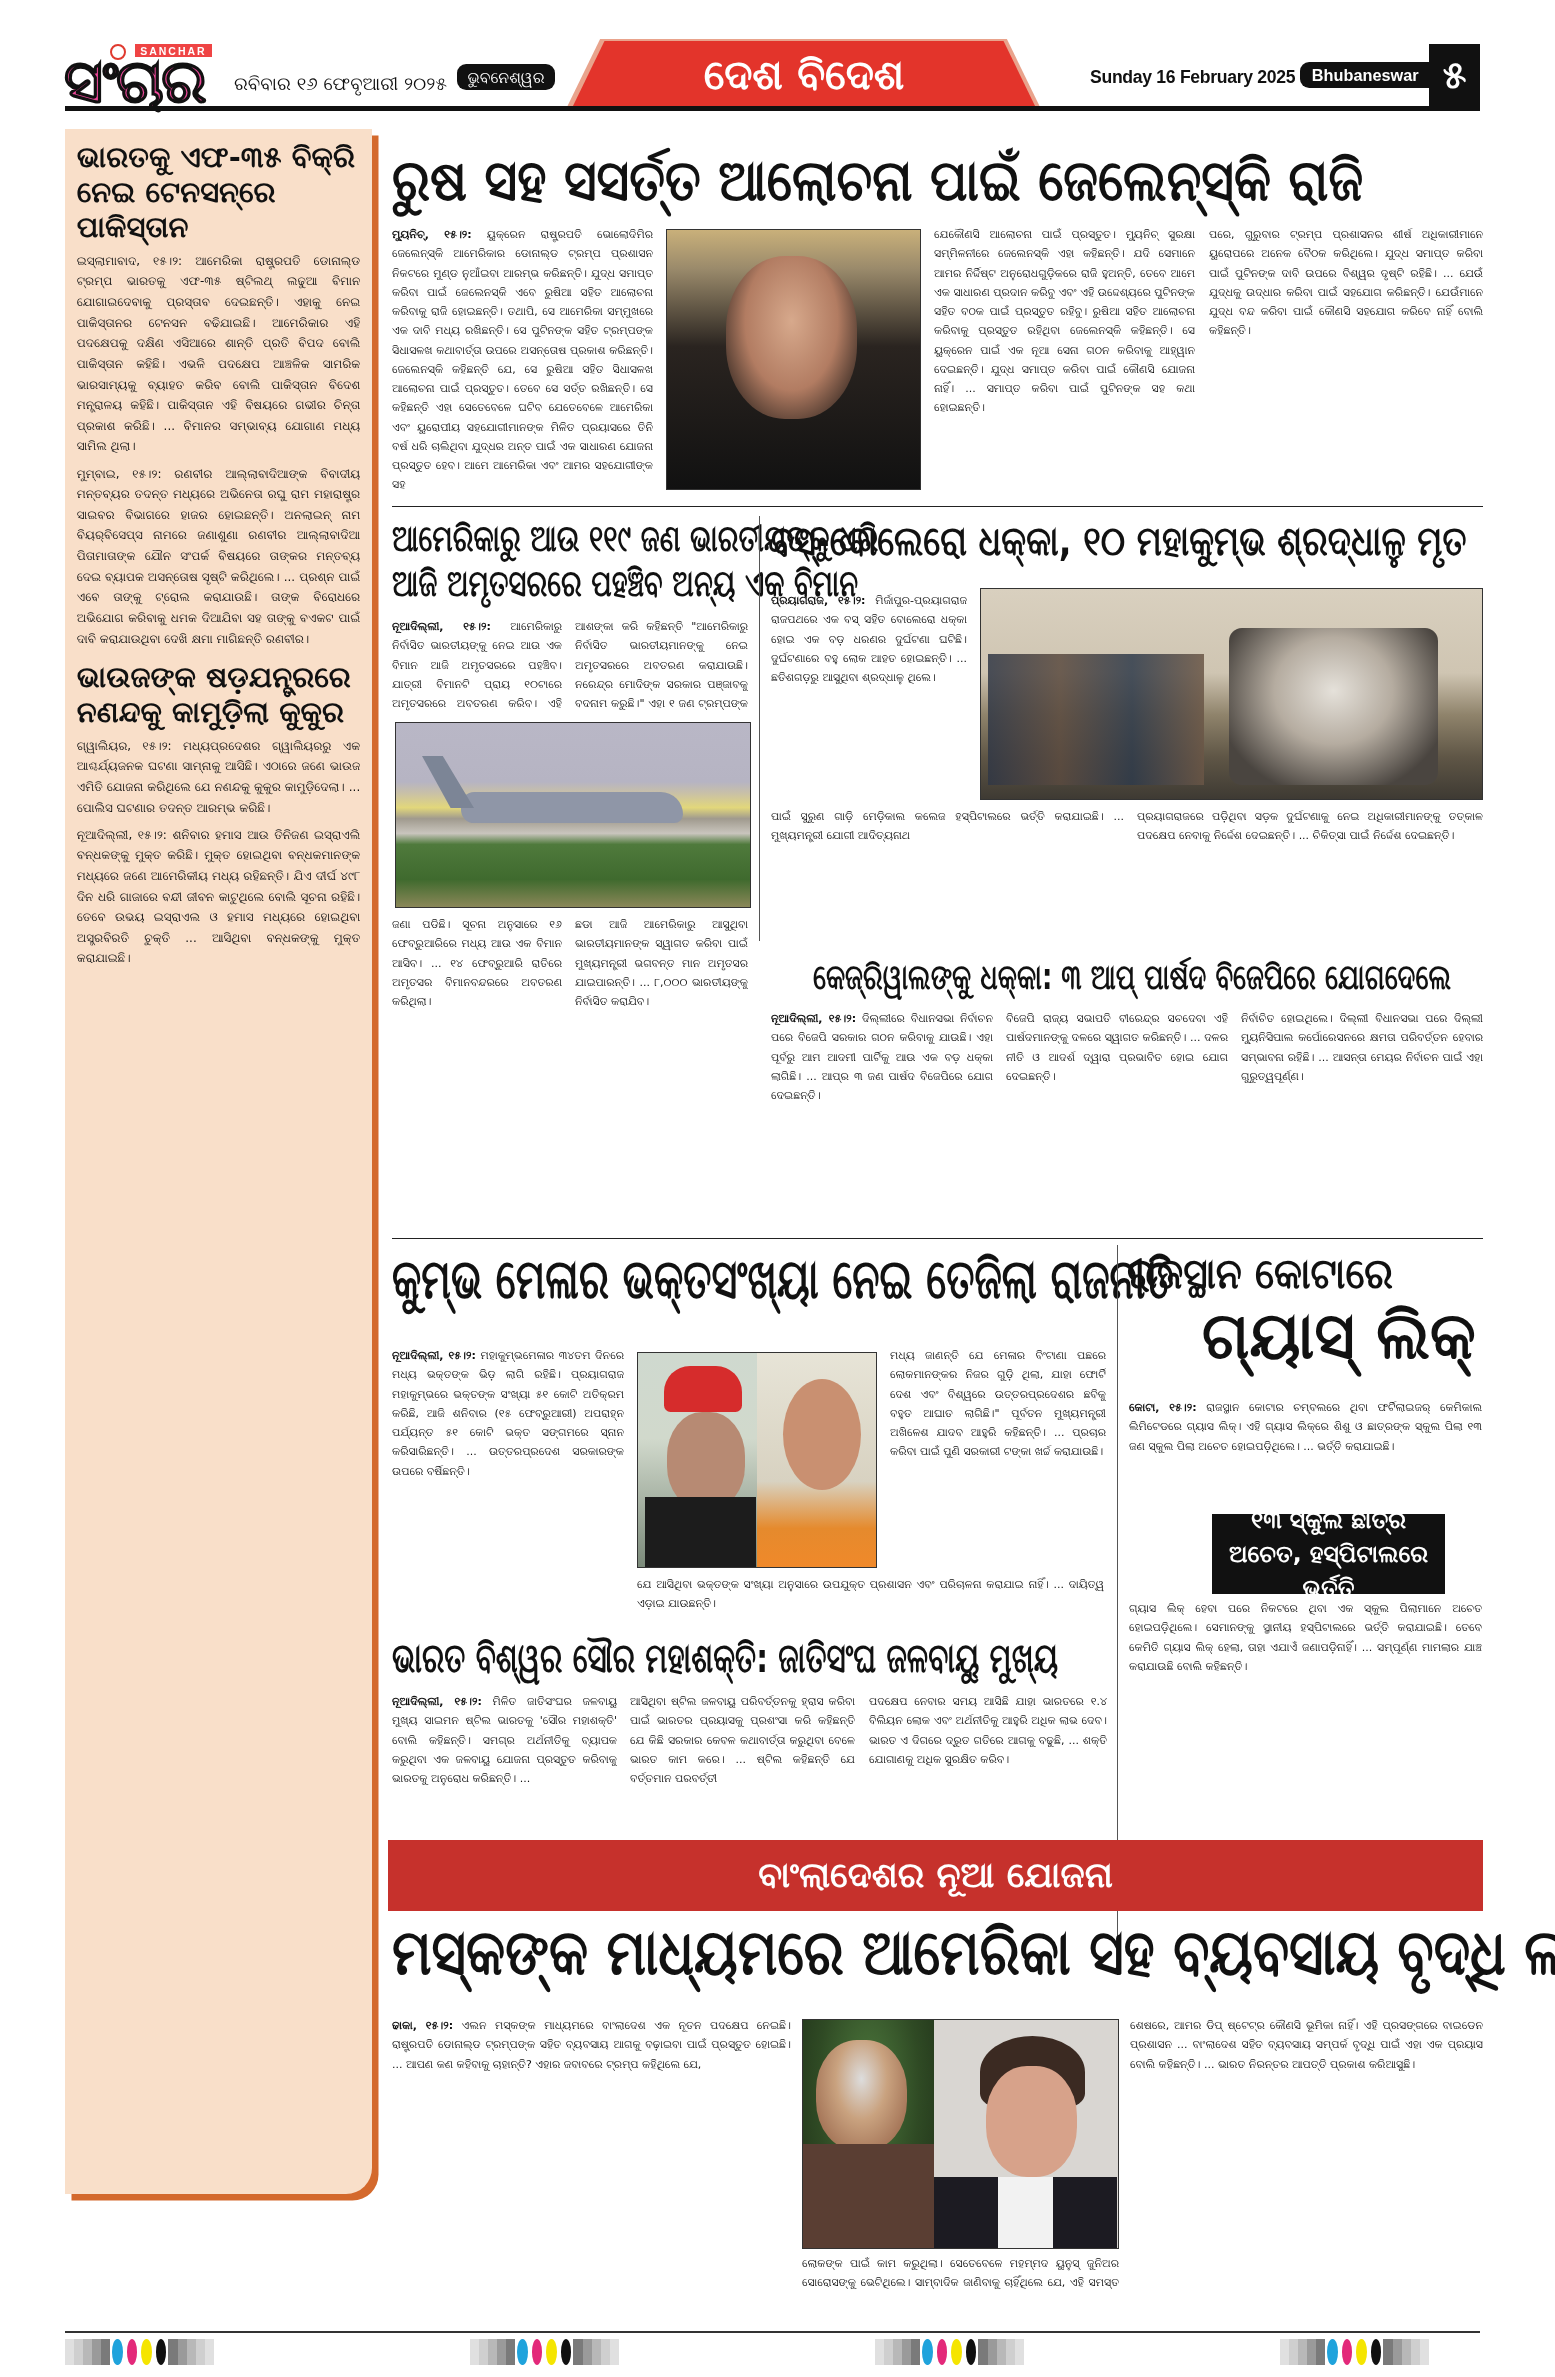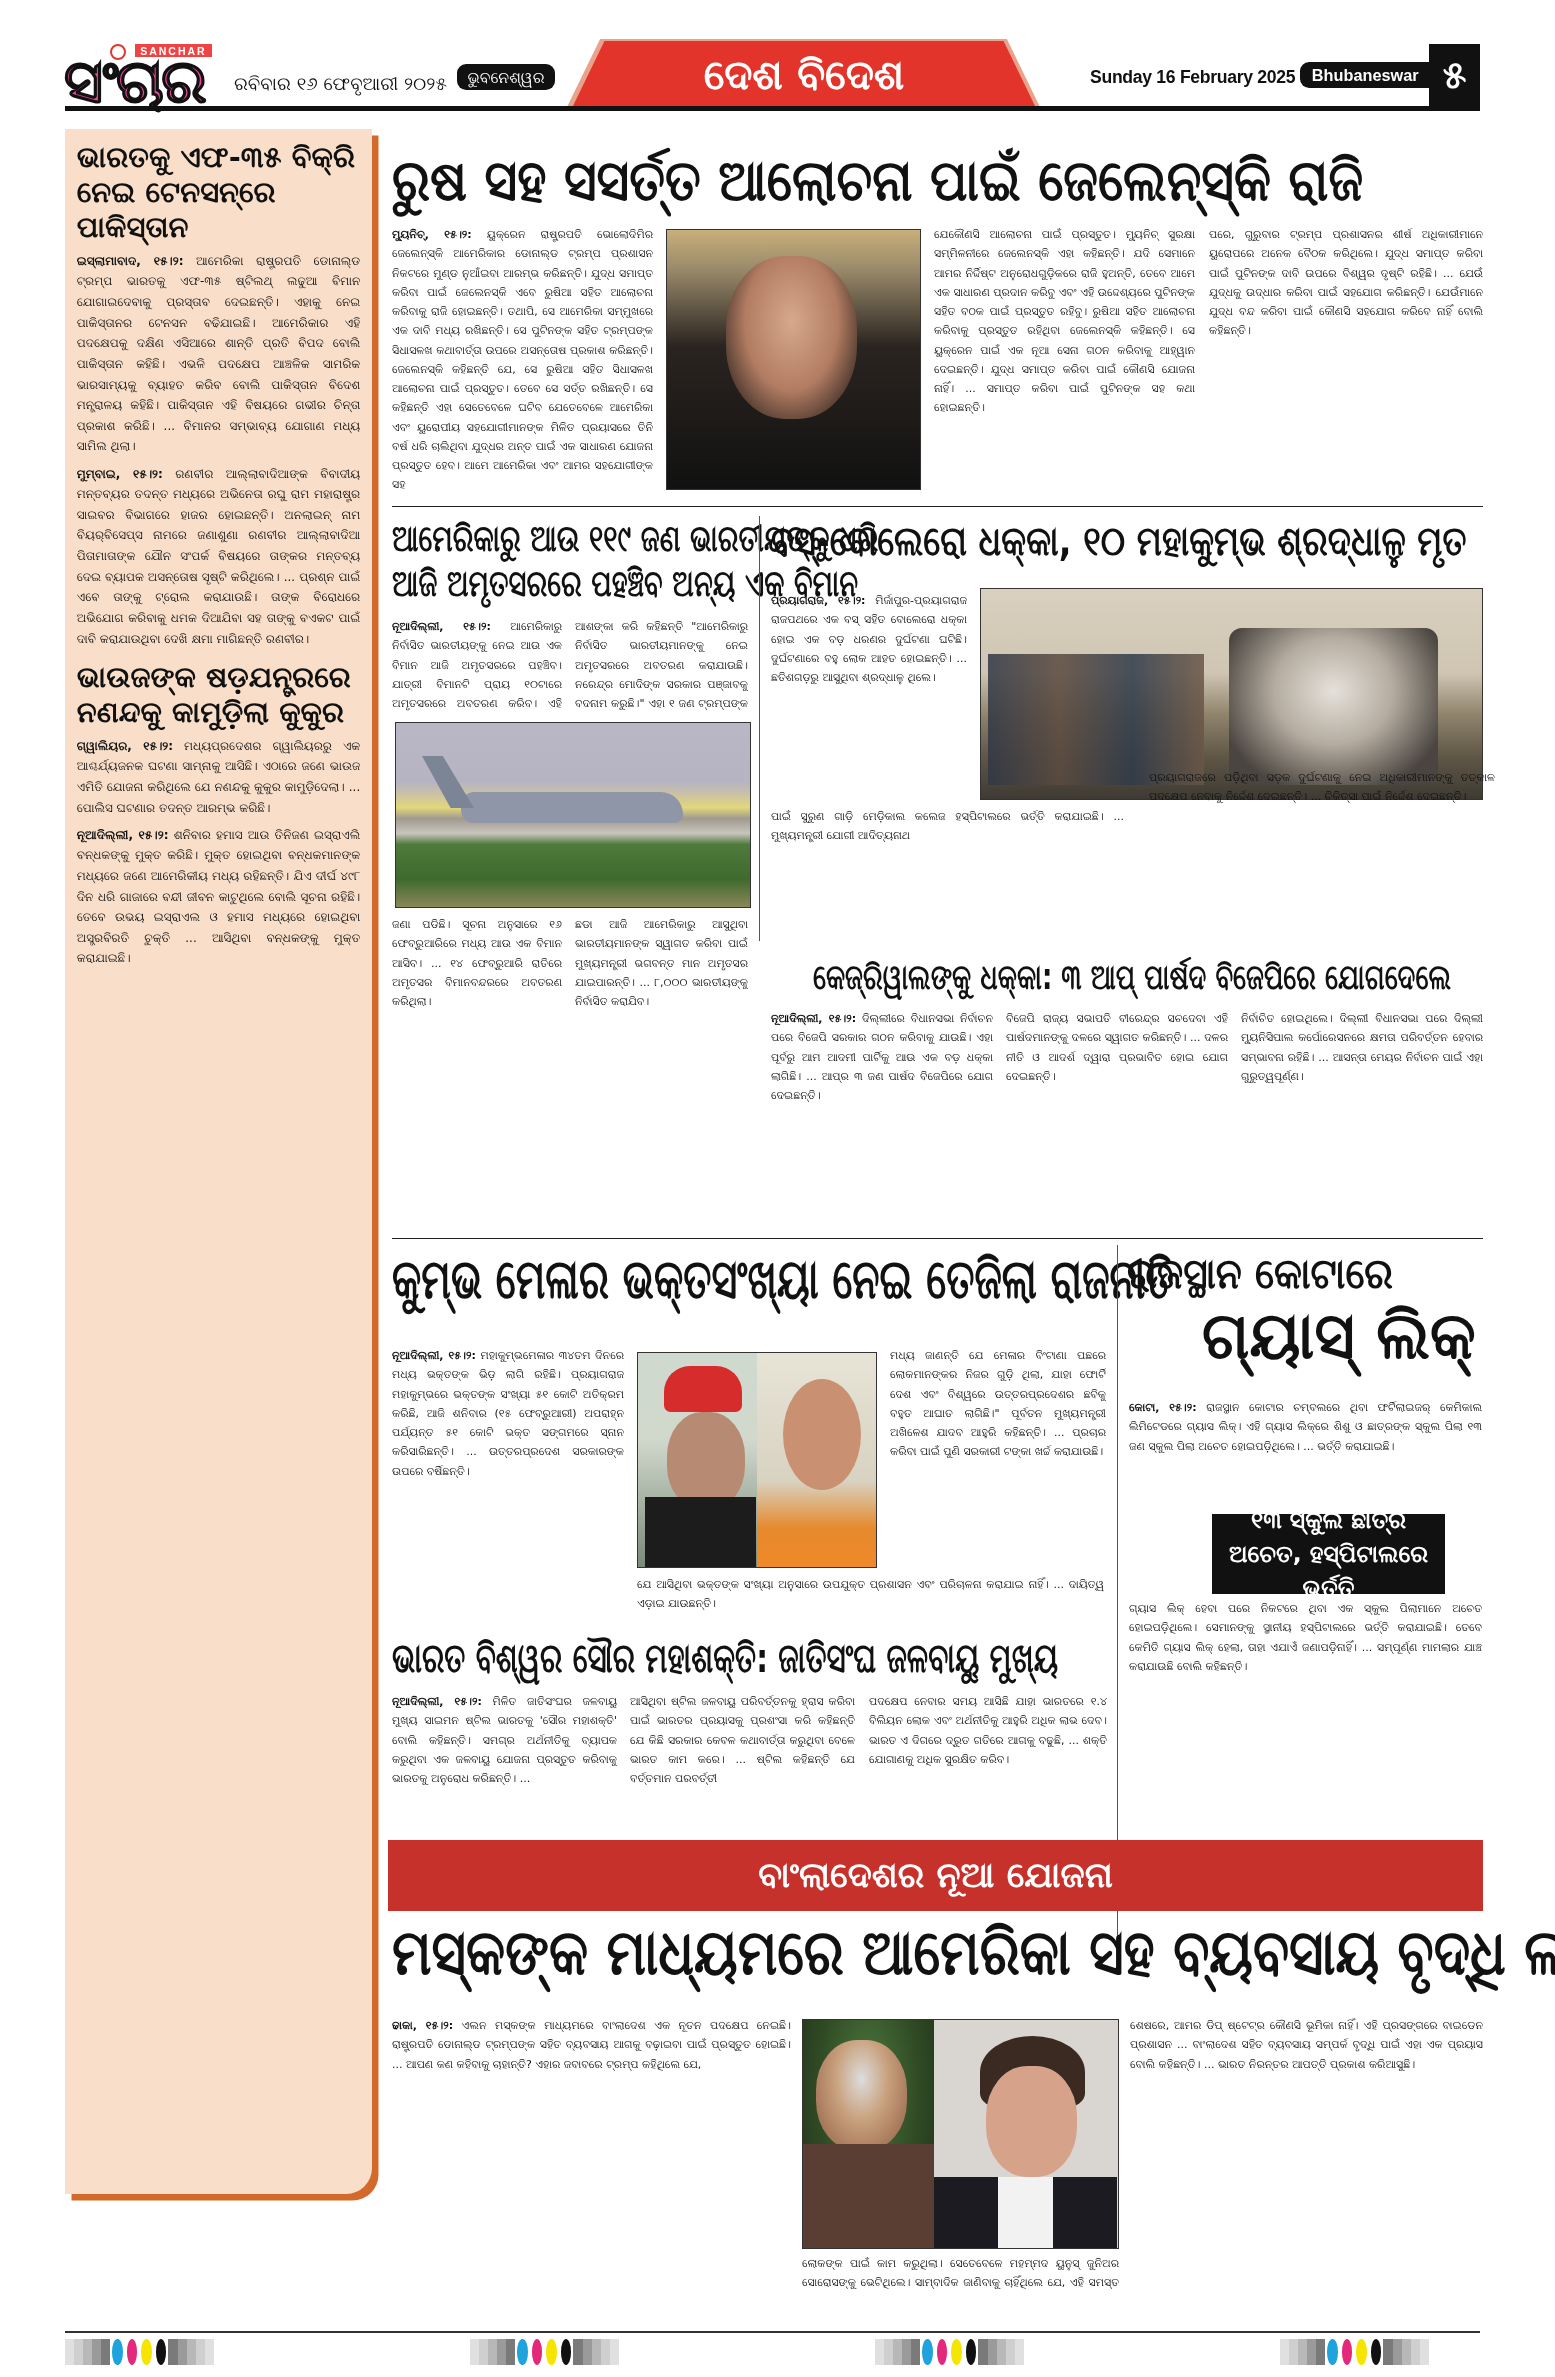--- a/index.html
+++ b/index.html
@@ -15,21 +15,21 @@
   .section-title{left:572px;top:41px;width:464px;height:67px;color:#fff;font:bold 41px "DejaVu Sans",sans-serif;display:flex;align-items:center;justify-content:center;}
   .eng-date{left:1090px;top:67px;font:bold 17.6px "Liberation Sans",sans-serif;letter-spacing:-0.3px;}
   .eng-city{left:1300px;top:62px;width:131px;height:26px;background:#111;color:#fff;border-radius:9.1px 0 0 9.1px;font:bold 16.3px "Liberation Sans",sans-serif;display:flex;align-items:center;padding-left:11.8px;box-sizing:border-box;}
   .page-num{left:1429px;top:44px;width:51px;height:63px;background:#111;color:#fff;font:bold 38px "DejaVu Sans",sans-serif;display:flex;align-items:center;justify-content:center;}
   .mast-rule{left:65px;top:106px;width:1415px;height:4.6px;background:#111;}
   
   .sidebar{left:65px;top:129px;width:307px;height:2065px;background:#f9dfc9;border-radius:0 0 26px 0;box-shadow:6.5px 6.5px 0 #d4692c;}
   .sidebar .story{margin:0 11.8px 6.5px 11.8px;}
   .sb-head{font:bold 29px "DejaVu Sans",sans-serif;line-height:1.22;margin:10.5px 0 5.2px;}
   .sb-body{font:12px "DejaVu Sans",sans-serif;line-height:1.72;text-align:justify;}
-  .dateline{font-weight:bold;margin-top:12px;}
+  .dateline{font-weight:normal;margin-top:12px;}
   
   .h1{font:bold 57px "DejaVu Sans",sans-serif;line-height:1.1;white-space:nowrap;transform-origin:left top;}
   .h2{font:bold 37px "DejaVu Sans",sans-serif;line-height:1.25;white-space:nowrap;transform-origin:left top;}
   .col{font:11px "DejaVu Sans",sans-serif;line-height:1.75;text-align:justify;overflow:hidden;}
   .vrule{width:1.3px;background:#555;}
   .hrule{height:1.3px;background:#222;}
   .photo{border:1.3px solid #333;overflow:hidden;box-sizing:border-box;}
   .boxhead{background:#111;color:#fff;font:bold 23.5px "DejaVu Sans",sans-serif;text-align:center;line-height:1.45;}
   .redbar{background:#c6312c;color:#fff;font:bold 35px "DejaVu Sans",sans-serif;display:flex;align-items:center;justify-content:center;}
   .registration{display:flex;height:26px;}
@@ -89,21 +89,21 @@
 <div class="abs col" style="left:575px;top:915px;width:173px;height:216px;">ଛଡା ଆଜି ଆମେରିକାରୁ ଆସୁଥିବା ଭାରତୀୟମାନଙ୍କ ସ୍ୱାଗତ କରିବା ପାଇଁ ମୁଖ୍ୟମନ୍ତ୍ରୀ ଭଗବନ୍ତ ମାନ ଅମୃତସର ଯାଇପାରନ୍ତି। ... ୮,୦୦୦ ଭାରତୀୟଙ୍କୁ ନିର୍ବାସିତ କରାଯିବ।</div>
 <div class="abs vrule" style="left:759px;top:516px;height:425px;width:0.7px;"></div>
 
 <div class="abs h2" style="left:771px;top:516px;transform:scaleX(0.82);font-size:41px;">ବସ୍-ବୋଲେରୋ ଧକ୍କା, ୧୦ ମହାକୁମ୍ଭ ଶ୍ରଦ୍ଧାଳୁ ମୃତ</div>
 <div class="abs col" style="left:771px;top:591px;width:196px;height:209px;"><b>ପ୍ରୟାଗରାଜ, ୧୫।୨:</b> <span>ମିର୍ଜାପୁର-ପ୍ରୟାଗରାଜ ରାଜପଥରେ ଏକ ବସ୍ ସହିତ ବୋଲେରୋ ଧକ୍କା ହୋଇ ଏକ ବଡ଼ ଧରଣର ଦୁର୍ଘଟଣା ଘଟିଛି। ଦୁର୍ଘଟଣାରେ ବହୁ ଲୋକ ଆହତ ହୋଇଛନ୍ତି। ... ଛତିଶଗଡ଼ରୁ ଆସୁଥିବା ଶ୍ରଦ୍ଧାଳୁ ଥିଲେ।</span></div>
 <div class="abs photo" style="left:980px;top:588px;width:503px;height:212px;background:linear-gradient(180deg,#d9d0bf 0%,#cfc5b2 40%,#8f836b 60%,#5f5646 80%,#3e3a33 100%);">
   <div style="position:absolute;left:248px;top:39px;width:209px;height:157px;background:radial-gradient(ellipse at 50% 40%,#e5e1da 0%,#b5aca0 40%,#4a4540 80%);border-radius:13px;"></div>
   <div style="position:absolute;left:6.5px;top:65px;width:216px;height:131px;background:linear-gradient(90deg,#303745,#5a4a3f,#2e3a4a,#6a5646);opacity:.85;"></div>
 </div>
 <div class="abs col" style="left:771px;top:807px;width:353px;height:124px;">ପାଇଁ ସୁରୁଣ ଗାଡ଼ି ମେଡ଼ିକାଲ କଲେଜ ହସ୍ପିଟାଲରେ ଭର୍ତ୍ତି କରାଯାଇଛି। ... ମୁଖ୍ୟମନ୍ତ୍ରୀ ଯୋଗୀ ଆଦିତ୍ୟନାଥ</div>
-<div class="abs col" style="left:1137px;top:768px;width:346px;height:124px;margin-left:12px;">ପ୍ରୟାଗରାଜରେ ପଡ଼ିଥିବା ସଡ଼କ ଦୁର୍ଘଟଣାକୁ ନେଇ ଅଧିକାରୀମାନଙ୍କୁ ତତ୍କାଳ ପଦକ୍ଷେପ ନେବାକୁ ନିର୍ଦ୍ଦେଶ ଦେଇଛନ୍ତି। ... ଚିକିତ୍ସା ପାଇଁ ନିର୍ଦ୍ଦେଶ ଦେଇଛନ୍ତି।</div>
+<div class="abs col" style="left:1137px;top:807px;width:346px;height:124px;">ପ୍ରୟାଗରାଜରେ ପଡ଼ିଥିବା ସଡ଼କ ଦୁର୍ଘଟଣାକୁ ନେଇ ଅଧିକାରୀମାନଙ୍କୁ ତତ୍କାଳ ପଦକ୍ଷେପ ନେବାକୁ ନିର୍ଦ୍ଦେଶ ଦେଇଛନ୍ତି। ... ଚିକିତ୍ସା ପାଇଁ ନିର୍ଦ୍ଦେଶ ଦେଇଛନ୍ତି।</div>
 
 <div class="abs h2" style="left:813px;top:956px;transform:scaleX(0.74);font-size:35px;">କେଜ୍ରିୱାଲଙ୍କୁ ଧକ୍କା: ୩ ଆପ୍ ପାର୍ଷଦ ବିଜେପିରେ ଯୋଗଦେଲେ</div>
 <div class="abs col" style="left:771px;top:1009px;width:222px;height:222px;"><b>ନୂଆଦିଲ୍ଲୀ, ୧୫।୨:</b> <span>ଦିଲ୍ଲୀରେ ବିଧାନସଭା ନିର୍ବାଚନ ପରେ ବିଜେପି ସରକାର ଗଠନ କରିବାକୁ ଯାଉଛି। ଏହା ପୂର୍ବରୁ ଆମ ଆଦମୀ ପାର୍ଟିକୁ ଆଉ ଏକ ବଡ଼ ଧକ୍କା ଲାଗିଛି। ... ଆପ୍‌ର ୩ ଜଣ ପାର୍ଷଦ ବିଜେପିରେ ଯୋଗ ଦେଇଛନ୍ତି।</span></div>
 <div class="abs col" style="left:1006px;top:1009px;width:222px;height:222px;">ବିଜେପି ରାଜ୍ୟ ସଭାପତି ବୀରେନ୍ଦ୍ର ସଚଦେବା ଏହି ପାର୍ଷଦମାନଙ୍କୁ ଦଳରେ ସ୍ୱାଗତ କରିଛନ୍ତି। ... ଦଳର ନୀତି ଓ ଆଦର୍ଶ ଦ୍ୱାରା ପ୍ରଭାବିତ ହୋଇ ଯୋଗ ଦେଇଛନ୍ତି।</div>
 <div class="abs col" style="left:1241px;top:1009px;width:242px;height:222px;">ନିର୍ବାଚିତ ହୋଇଥିଲେ। ଦିଲ୍ଲୀ ବିଧାନସଭା ପରେ ଦିଲ୍ଲୀ ମ୍ୟୁନିସିପାଲ କର୍ପୋରେସନରେ କ୍ଷମତା ପରିବର୍ତ୍ତନ ହେବାର ସମ୍ଭାବନା ରହିଛି। ... ଆସନ୍ତା ମେୟର ନିର୍ବାଚନ ପାଇଁ ଏହା ଗୁରୁତ୍ୱପୂର୍ଣ୍ଣ।</div>
 <div class="abs hrule" style="left:392px;top:1238px;width:1091px;height:0.7px;"></div>
 
 <div class="abs h1" style="left:392px;top:1249px;transform:scaleX(0.72);font-size:55px;">କୁମ୍ଭ ମେଳାର ଭକ୍ତସଂଖ୍ୟା ନେଇ ତେଜିଲା ରାଜନୀତି</div>
 <div class="abs col" style="left:392px;top:1346px;width:232px;height:274px;"><b>ନୂଆଦିଲ୍ଲୀ, ୧୫।୨:</b> <span>ମହାକୁମ୍ଭମେଳାର ୩୪ତମ ଦିନରେ ମଧ୍ୟ ଭକ୍ତଙ୍କ ଭିଡ଼ ଲାଗି ରହିଛି। ପ୍ରୟାଗରାଜ ମହାକୁମ୍ଭରେ ଭକ୍ତଙ୍କ ସଂଖ୍ୟା ୫୧ କୋଟି ଅତିକ୍ରମ କରିଛି, ଆଜି ଶନିବାର (୧୫ ଫେବ୍ରୁଆରୀ) ଅପରାହ୍ନ ପର୍ଯ୍ୟନ୍ତ ୫୧ କୋଟି ଭକ୍ତ ସଙ୍ଗମରେ ସ୍ନାନ କରିସାରିଛନ୍ତି। ... ଉତ୍ତରପ୍ରଦେଶ ସରକାରଙ୍କ ଉପରେ ବର୍ଷିଛନ୍ତି।</span></div>
 <div class="abs photo" style="left:637px;top:1352px;width:240px;height:216px;display:flex;">

